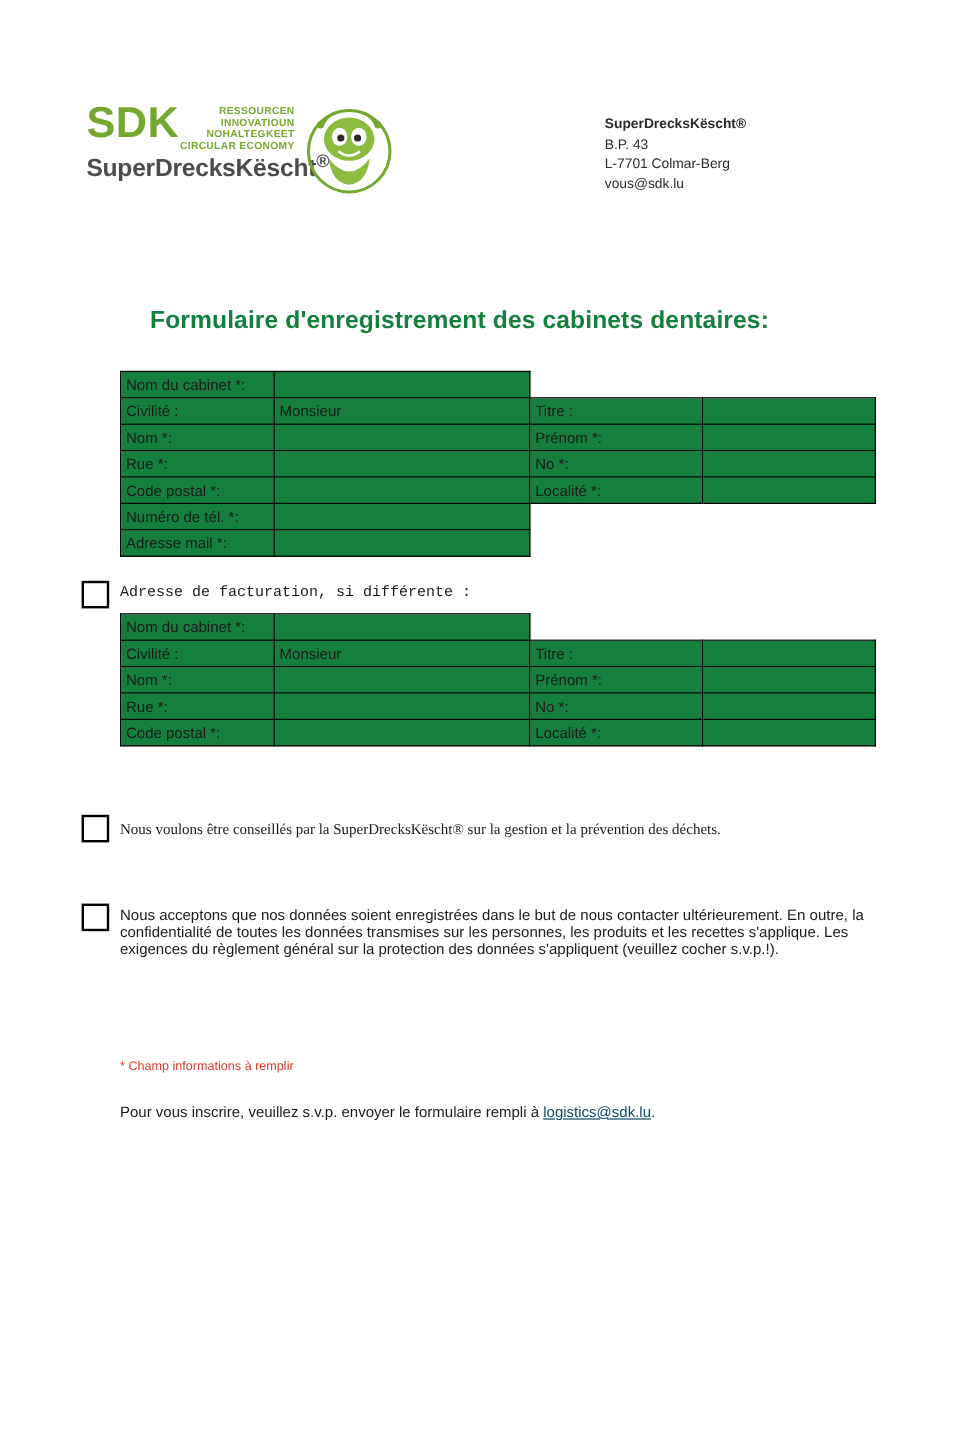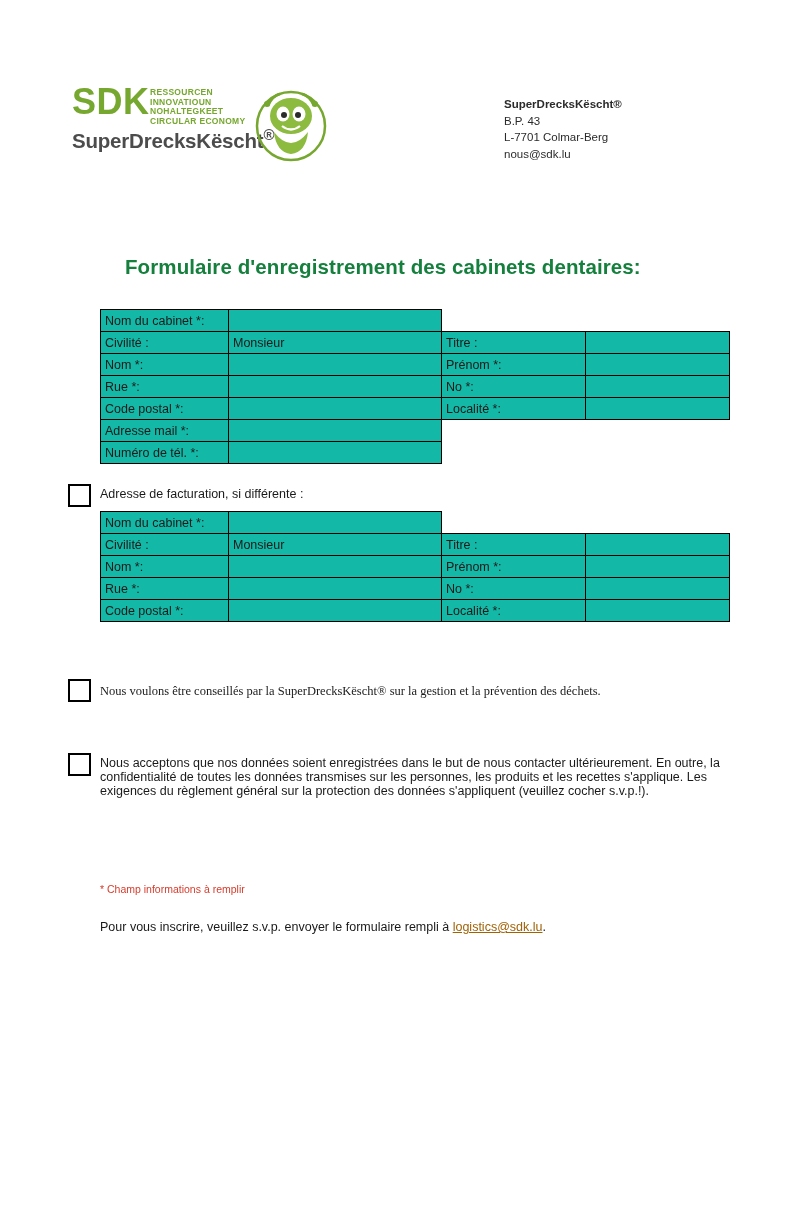--- a/index.html
+++ b/index.html
@@ -29,20 +29,21 @@
     top: 0;
     width: 800px;
     height: 200px;
   }
   .logo-block {
     position: absolute;
     left: 72px;
     top: 84px;
     width: 260px;
     height: 85px;
+    text-align: right;
   }
   .logo-sdk {
     position: absolute;
     left: 0;
     top: 0;
     font-family: "Liberation Sans", sans-serif;
     font-weight: bold;
     font-size: 36px;
     letter-spacing: 0.5px;
     color: #76a72e;
@@ -105,21 +106,21 @@
     border-collapse: collapse;
     table-layout: fixed;
   }
   .form-table td {
     border: 1px solid #000000;
     height: 21px;
     padding: 0 0 0 4px;
     font-size: 12.5px;
     color: #1a1a1a;
     vertical-align: middle;
-    background: #14b8a6;
+    background: #15803d;
   }
   .lbl { width: 123px; }
   .fld1 { width: 208px; margin-top: 47px; }
   .lbl2 { width: 118px; }
   .fld2 { width: 180px; }
   .filled {
     color: #3e3e3e;
     font-size: 12px;
   }
 
@@ -136,21 +137,21 @@
     box-sizing: border-box;
   }
   .cb-label {
     position: absolute;
     font-size: 12.5px;
     color: #1a1a1a;
     line-height: 19px;
   }
 
   #cb-billing { left: 68px; top: 484px; }
-  #cb-billing-label { left: 100px; top: 485px; }
+  #cb-billing-label { left: 100px; top: 485px; font-family: Liberation Mono, monospace; }
 
   #cb-advice { left: 68px; top: 679px; }
   #cb-advice-label { left: 100px; top: 682px; width: 620px; font-family: Liberation Serif, serif; }
 
   .decl-line {
     position: absolute;
     left: 100px;
     top: 734px;
     width: 620px;
     font-size: 12.5px;
@@ -174,21 +175,21 @@
     color: #d83b2b;
   }
   .send-note {
     position: absolute;
     left: 100px;
     top: 920px;
     font-size: 12.5px;
     color: #1a1a1a;
   }
   .send-note a {
-    color: #a16207;
+    color: #0c4a6e;
     text-decoration: underline;
   }
 </style>
 </head>
 <body>
 
 <div class="page">
 
   <div class="header">
 
@@ -217,21 +218,21 @@
         <path d="M60 20 q-4 -10 -12 -12" fill="none" stroke="#76a72e" stroke-width="2.5"></path>
         <circle cx="13" cy="18" r="3" fill="#76a72e"></circle>
         <circle cx="61" cy="18" r="3" fill="#76a72e"></circle>
       </svg>
     </div>
 
     <div class="addr-block">
       <div class="strong">SuperDrecksKëscht®</div>
       <div>B.P. 43</div>
       <div>L-7701 Colmar-Berg</div>
-      <div>nous@sdk.lu</div>
+      <div>vous@sdk.lu</div>
     </div>
   </div>
 
   <div class="doc-title">Formulaire d'enregistrement des cabinets dentaires:</div>
 
   <table class="form-table" id="table1">
     <tbody>
         <tr>
       <td class="lbl">Nom du cabinet *:</td>
       <td class="fld1" colspan="1"></td>
@@ -254,25 +255,25 @@
       <td class="lbl2">No *:</td>
       <td class="fld2"></td>
     </tr>
     <tr>
       <td class="lbl">Code postal *:</td>
       <td class="fld1"></td>
       <td class="lbl2">Localité *:</td>
       <td class="fld2"></td>
     </tr>
     <tr>
+      <td class="lbl">Numéro de tél. *:</td>
+      <td class="fld1"></td>
+    </tr>
+    <tr>
       <td class="lbl">Adresse mail *:</td>
-      <td class="fld1"></td>
-    </tr>
-    <tr>
-      <td class="lbl">Numéro de tél. *:</td>
       <td class="fld1"></td>
     </tr>
   </tbody>
     </table>
 
   <div class="cbox" id="cb-billing"></div>
   <div class="cb-label" id="cb-billing-label">Adresse de facturation, si différente :</div>
 
   <table class="form-table" id="table2">
     <tbody>

